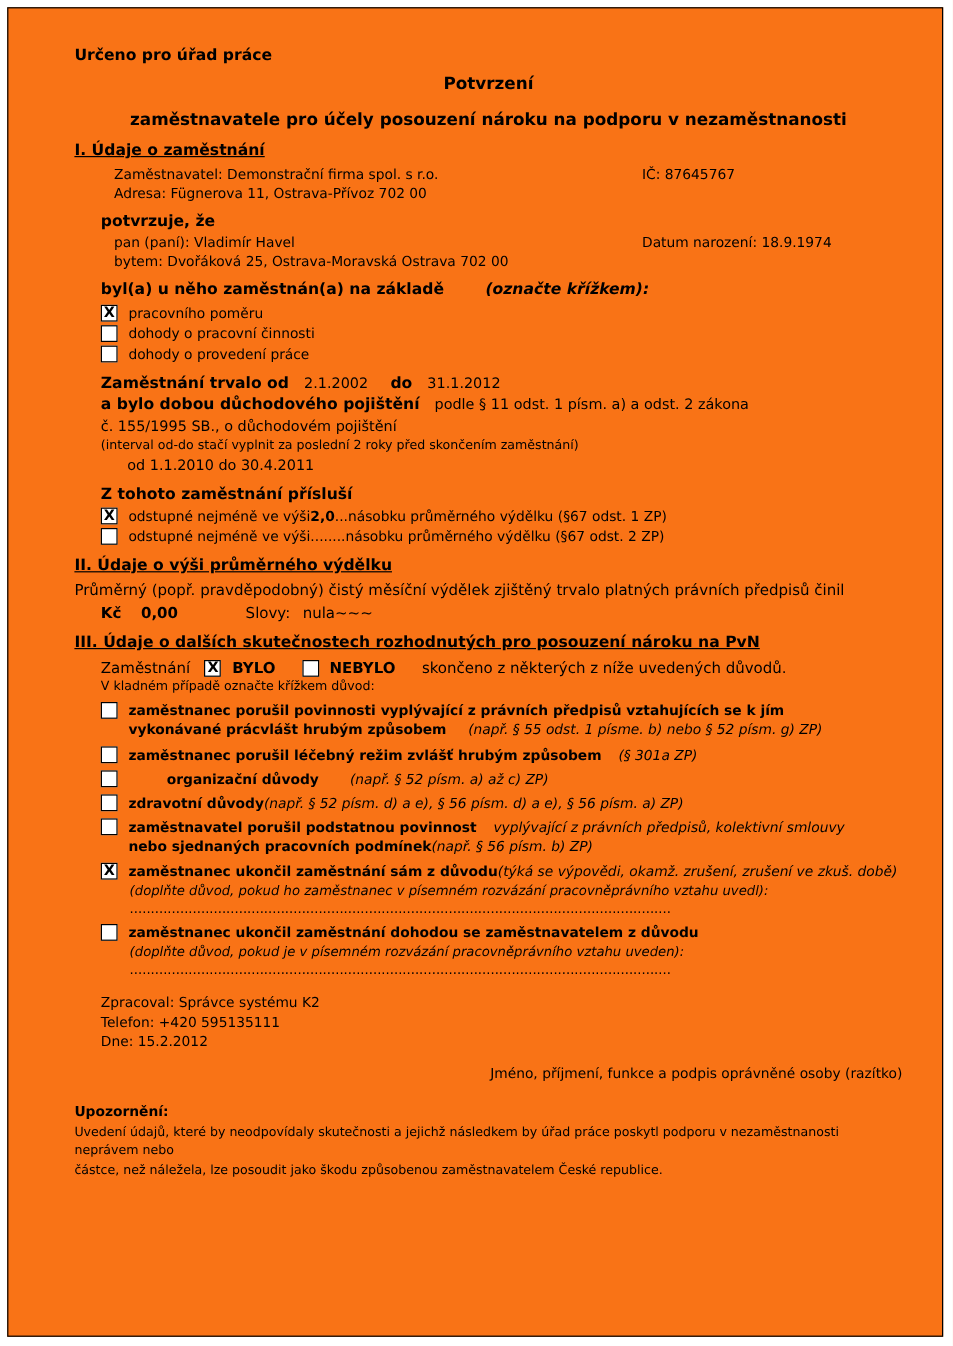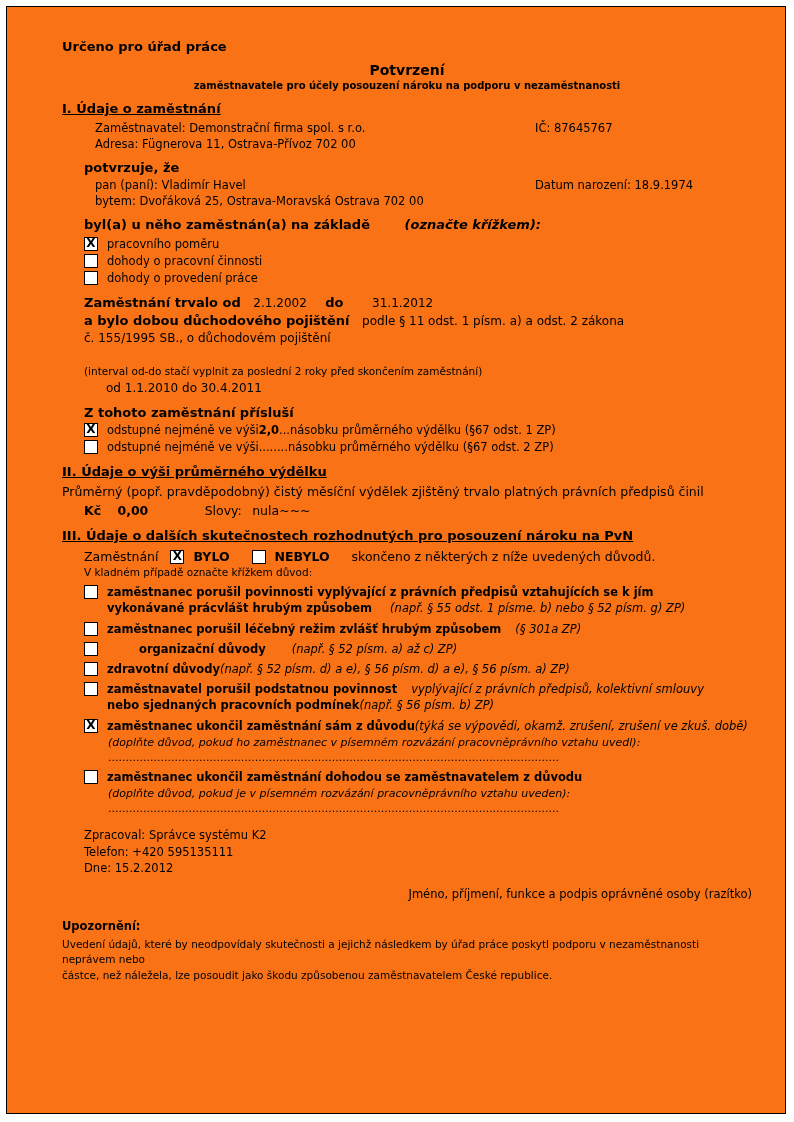--- a/index.html
+++ b/index.html
@@ -34,21 +34,21 @@
   .b { font-weight: bold; }
   .i { font-style: italic; }
 
   .heading-dest {
     font-size: 13px;
     font-weight: bold;
     margin-bottom: 8px;
   }
   .title-block { text-align: center; }
   .title1 { font-size: 14px; font-weight: bold; }
-  .title2 { font-size: 10px; font-weight: bold; margin-top: 2px; }
+  .title2 { font-size: 14px; font-weight: bold; margin-top: 14px; }
   .title3 { font-size: 12.5px; margin-top: 2px; }
 
   .sec-head {
     font-size: 13px;
     font-weight: bold;
     text-decoration: underline;
     margin-top: 10px;
     margin-bottom: 5px;
   }
   .indent { margin-left: 33px; }
@@ -86,21 +86,21 @@
     line-height: 14px;
     font-family: "DejaVu Sans", sans-serif;
   }
   .cbtext { font-size: 11.5px; line-height: 14px; }
   .cbtext-b { font-size: 11.5px; font-weight: bold; line-height: 14px; }
 
   .tight { line-height: 1.35; }
 
   .dur-line { font-size: 13px; font-weight: bold; margin-top: 10px; }
   .dur-line .v { font-weight: normal; font-size: 12px; }
-  .note-small { font-size: 10.5px; margin-top: 20px; }
+  .note-small { font-size: 10.5px; margin-top: 3px; }
   .od-line { font-size: 12px; margin-top: 4px; margin-left: 22px; }
 
   .sec2line { font-size: 12.5px; margin-top: 2px; }
   .kc-line { font-size: 12.5px; font-weight: bold; margin-top: 4px; }
   .kc-line .slovy { font-weight: normal; margin-left: 52px; }
 
   .zam-line { display: flex; align-items: center; font-size: 12.5px; margin-top: 6px; }
   .zam-line .lbl { margin-right: 12px; }
 
   .foot { font-size: 11.5px; margin-top: 12px; line-height: 1.45; }
@@ -162,21 +162,21 @@
         <span class="cb"></span>
         <span class="cbtext">dohody o provedení práce</span>
       </div>
     </div>
 
     <div class="indent2">
       <div class="dur-line">
         <span>Zaměstnání trvalo od</span>
         <span class="v" style="margin-left:8px;">2.1.2002</span>
         <span style="margin-left:14px;">do</span>
-        <span class="v" style="margin-left:24px;text-align:center;">31.1.2012</span>
+        <span class="v" style="margin-left:8px;text-align:center;">31.1.2012</span>
       </div>
       <div class="dur-line" style="margin-top:3px;">
         <span>a bylo dobou důchodového pojištění</span>
         <span class="v" style="margin-left:8px;">podle § 11 odst. 1 písm. a) a odst. 2 zákona</span>
       </div>
       <div class="dur-line v" style="font-weight:normal;font-size:12px;margin-top:3px;">č. 155/1995 SB., o důchodovém pojištění</div>
       <div class="note-small">(interval od-do stačí vyplnit za poslední 2 roky před skončením zaměstnání)</div>
       <div class="od-line">od 1.1.2010 do 30.4.2011</div>
     </div>
 

